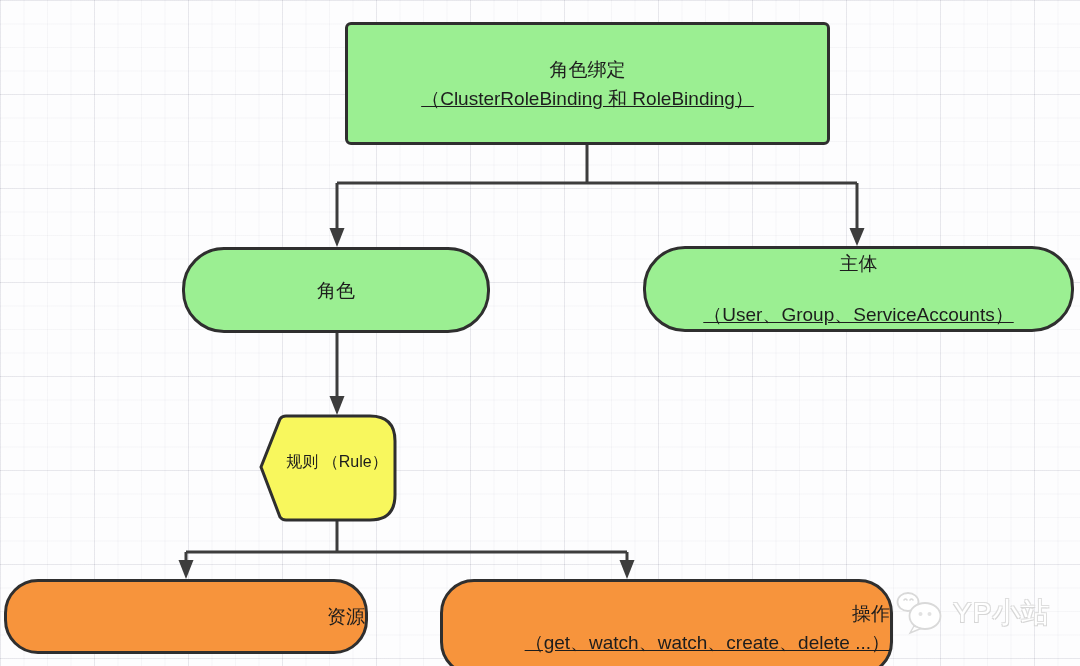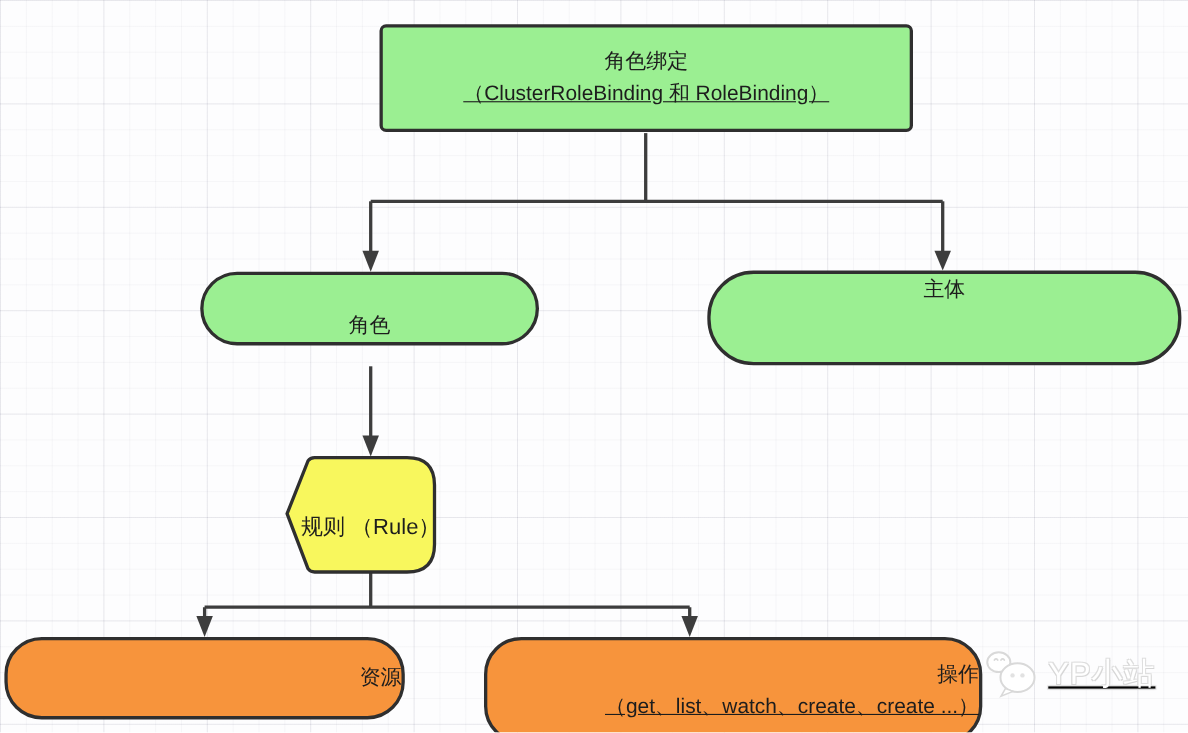--- a/index.html
+++ b/index.html
@@ -38,43 +38,42 @@
     font-size: 19px;
     line-height: 29px;
     white-space: nowrap;
   }
   .node .title    { display: block; }
   .node .subtitle { display: block; text-decoration: underline; }
 
   .green  { background: var(--green,  #9bef92); }
   .orange { background: var(--orange, #f7943c); align-items: flex-end; }
 
-  .node-role-binding { left: 345px; top: 22px;  width: 485px; height: 98px; border-radius: 6px;  }
-  .node-role         { left: 182px; top: 247px; width: 308px; height: 67px; border-radius: 42px; justify-content: flex-end; }
+  .node-role-binding { left: 345px; top: 22px;  width: 485px; height: 123px; border-radius: 6px;  }
+  .node-role         { left: 182px; top: 247px; width: 308px; height: 86px; border-radius: 42px; }
   .node-subject      { left: 643px; top: 246px; width: 431px; height: 86px; border-radius: 42px; justify-content: space-between; }
   .node-resource     { left: 4px;   top: 579px; width: 364px; height: 75px; border-radius: 34px; }
   .node-operation    { left: 440px; top: 579px; width: 453px; height: 97px; border-radius: 34px; }
 
   .rule-label {
     position: absolute;
-    left: 262px; top: 466px; width: 150px;
+    left: 262px; top: 448px; width: 150px;
     text-align: center;
     color: #1d1d1d;
-    font-size: 20px;
+    font-size: 16px;
     line-height: 27px;
     white-space: nowrap;
   }
 
   .watermark {
     position: absolute;
     left: 896px; top: 591px;
     display: flex;
     align-items: center;
     gap: 7px;
-    text-decoration: underline;
   }
   .watermark .wm-text {
     color: #ffffff;
     font-size: 28px;
     letter-spacing: 1px;
     text-shadow:
       -1px -1px 0 #dedede,
        1px -1px 0 #dedede,
       -1px  1px 0 #d6d6d6,
        1px  1px 0 #d6d6d6;
@@ -124,34 +123,35 @@
     <span class="title">角色绑定</span>
     <span class="subtitle">（ClusterRoleBinding 和 RoleBinding）</span>
   </div>
 
   <div class="node green node-role">
     <span class="title">角色</span>
   </div>
 
   <div class="node green node-subject">
     <span class="title">主体</span>
+    <span class="subtitle">（User、Group、ServiceAccounts）</span>
   </div>
 
   <div class="rule-label">
     <span class="title">规则</span>
     <span class="subtitle">（Rule）</span>
   </div>
 
   <div class="node orange node-resource">
     <span class="title">资源</span>
   </div>
 
   <div class="node orange node-operation">
     <span class="title">操作</span>
-    <span class="subtitle">（get、list、watch、create、create ...）</span>
+    <span class="subtitle">（get、watch、watch、create、delete ...）</span>
   </div>
 
   <div class="watermark">
     <svg width="50" height="44" viewBox="0 0 50 44">
       <g fill="#ffffff" stroke="#d9d9d9" stroke-width="1.8">
 
         <ellipse cx="12" cy="11" rx="10.5" ry="9"></ellipse>
 
         <ellipse cx="29" cy="25" rx="15.5" ry="13"></ellipse>
         <polygon points="18,35 14,42 25,37.5" stroke-width="1.4"></polygon>

